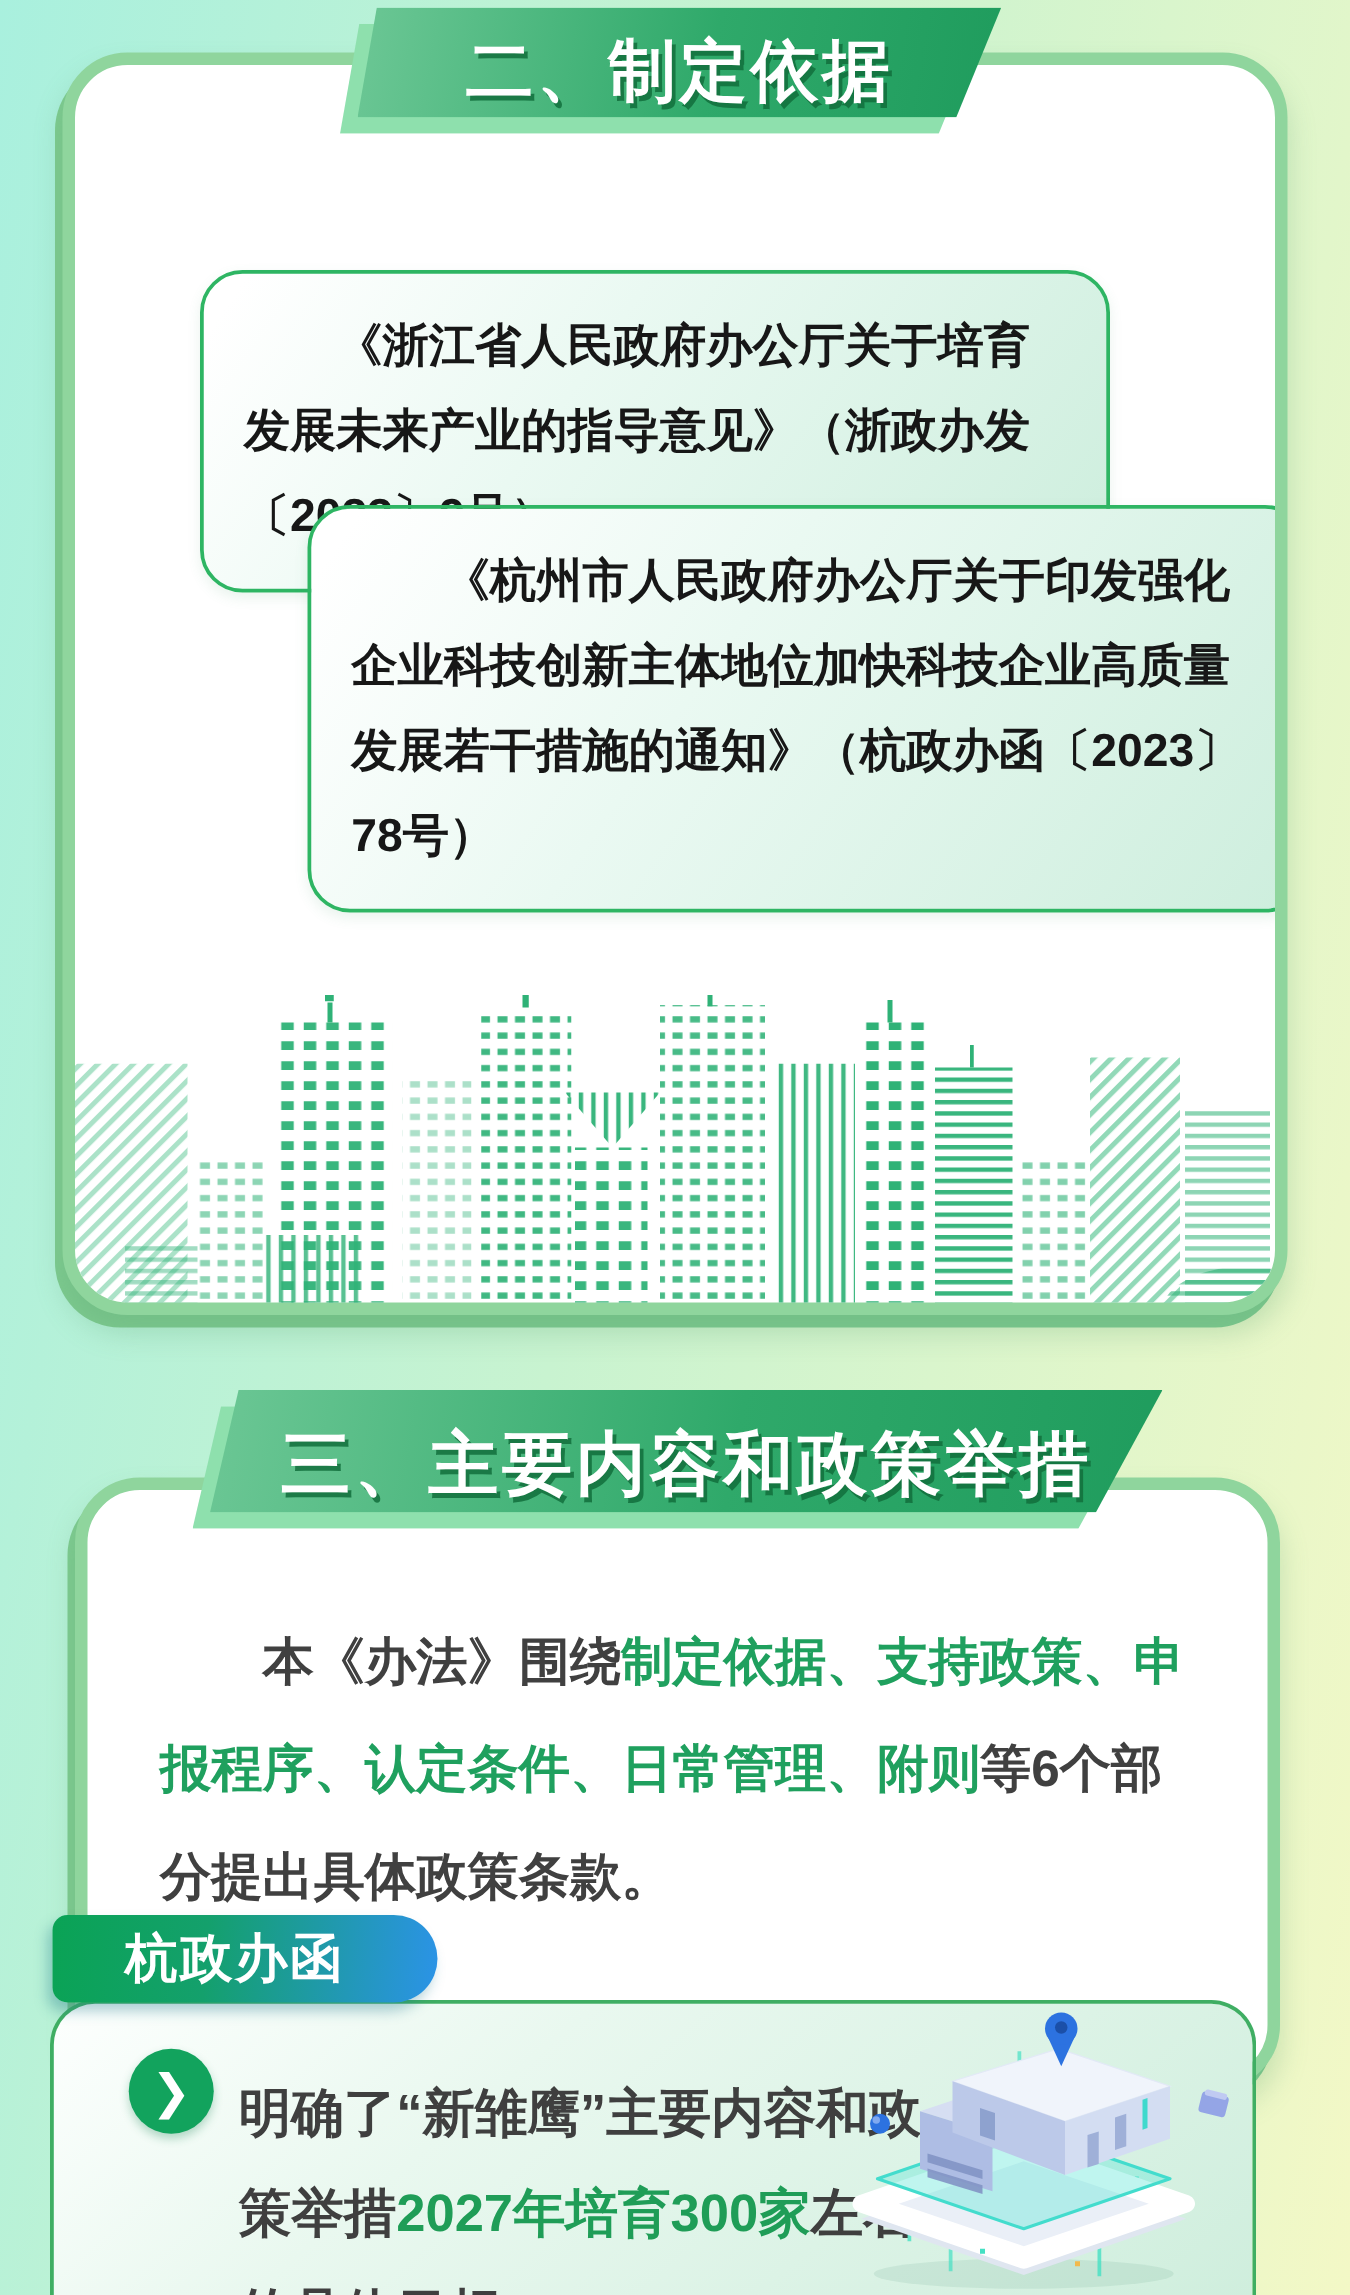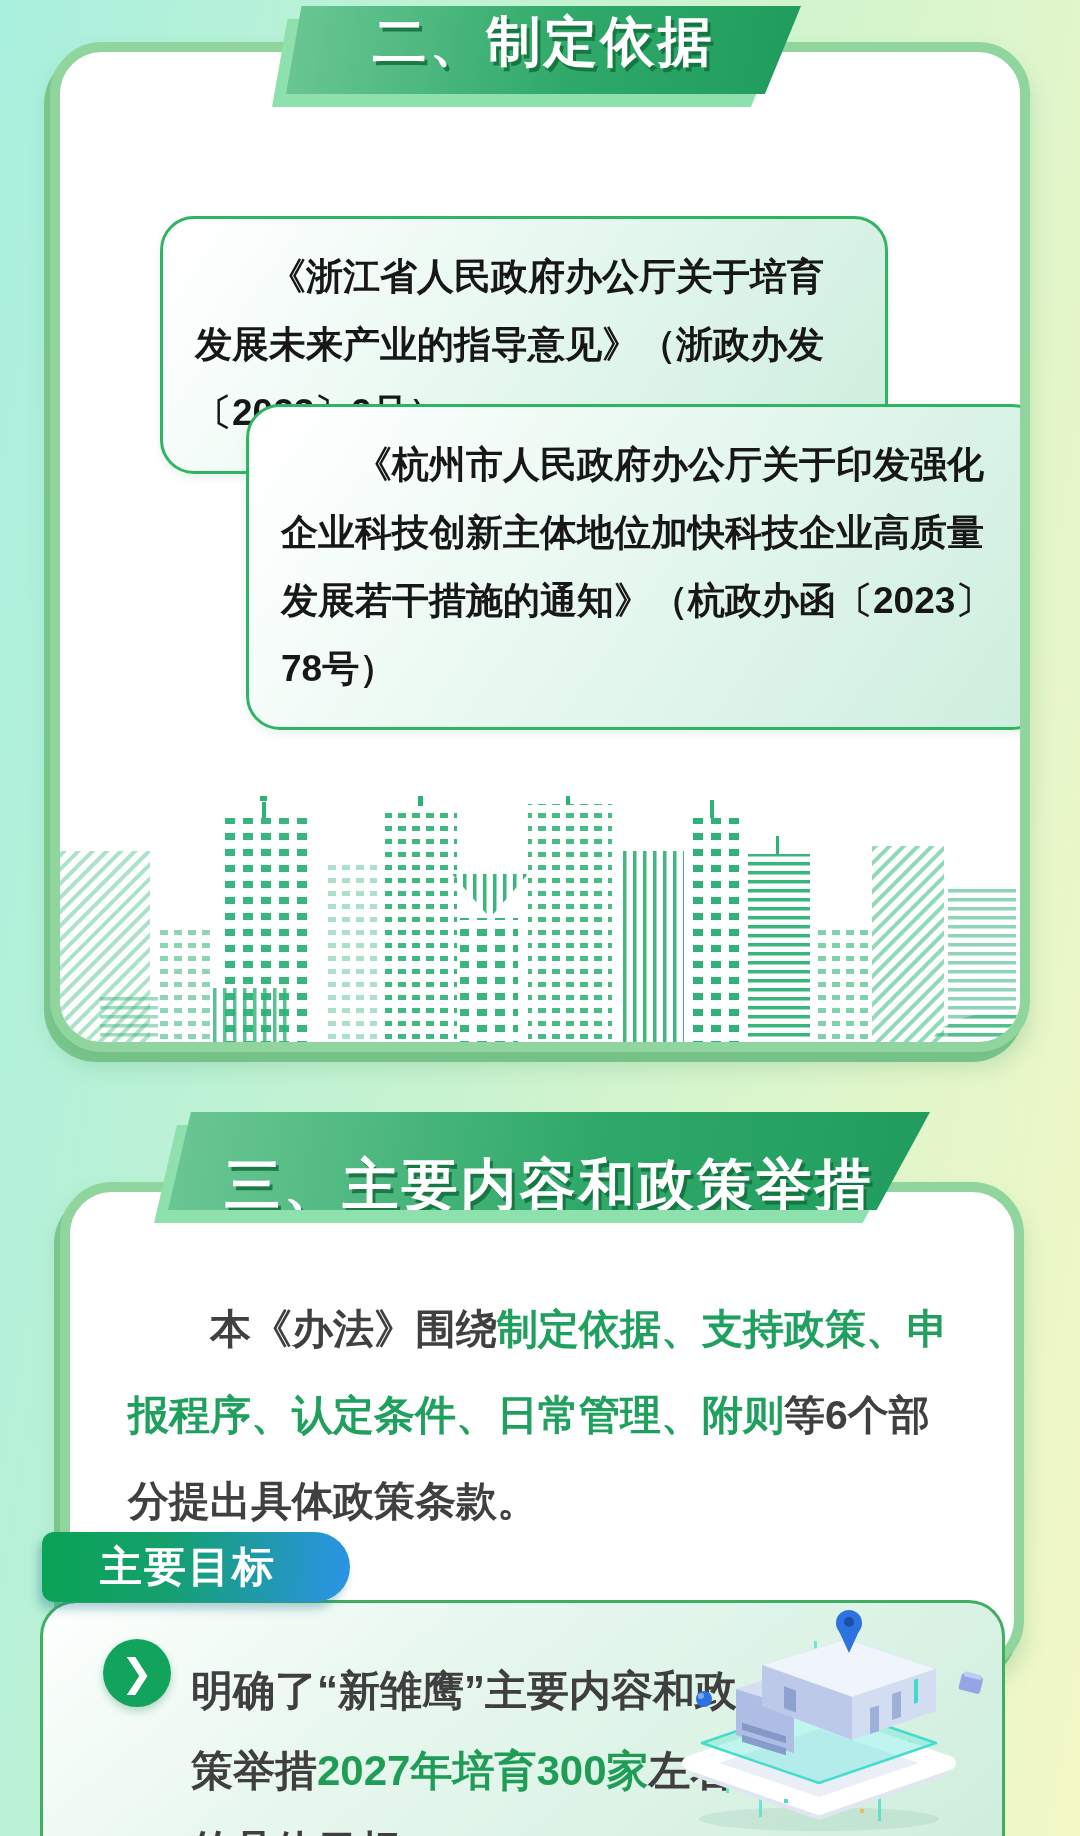--- a/index.html
+++ b/index.html
@@ -20,21 +20,21 @@
 
   
   .banner{position:absolute;z-index:5;}
   .banner .back,.banner .front{
     position:absolute;left:0;top:0;width:100%;height:100%;
     clip-path:polygon(3% 0%,100% 0%,93% 100%,0% 100%);
   }
   .banner .back{background:#8ee0ad;transform:translate(-14px,13px);}
   .banner .front{
     background:linear-gradient(100deg,#6cc795 0%,#2fa96a 55%,#1f9c5d 100%);
-    display:flex;align-items:flex-start;justify-content:center;
+    display:flex;align-items:flex-end;justify-content:center;
   }
   .banner .front span{
     color:#ffffff;font-weight:800;letter-spacing:3px;
     text-shadow:3px 4px 0 rgba(18,110,60,.85);
   }
   .banner-basis{left:286px;top:6px;width:515px;height:88px;}
   .banner-basis span{font-size:54px;}
   .banner-content{left:168px;top:1112px;width:762px;height:98px;}
   .banner-content span{font-size:56px;margin-top:36px;}
 
@@ -208,14 +208,14 @@
     <circle cx="40" cy="96" r="8" fill="#2c72e0"></circle>
     <circle cx="37" cy="93" r="3" fill="#7fa9f0"></circle>
     <rect x="296" y="72" width="22" height="17" rx="3" fill="#94a5e6" transform="rotate(14 307 80)"></rect>
     <rect x="298" y="70" width="18" height="5" rx="2" fill="#c0caf2" transform="rotate(14 307 80)"></rect>
     <rect x="120" y="196" width="4" height="4" fill="#45e0c3"></rect>
     <rect x="196" y="206" width="4" height="4" fill="#f2b94d"></rect>
   </svg>
 </div>
 
 <div class="badge">
-  <span>主要目标</span>
+  <span>杭政办函</span>
 </div>
 
 </body></html>

